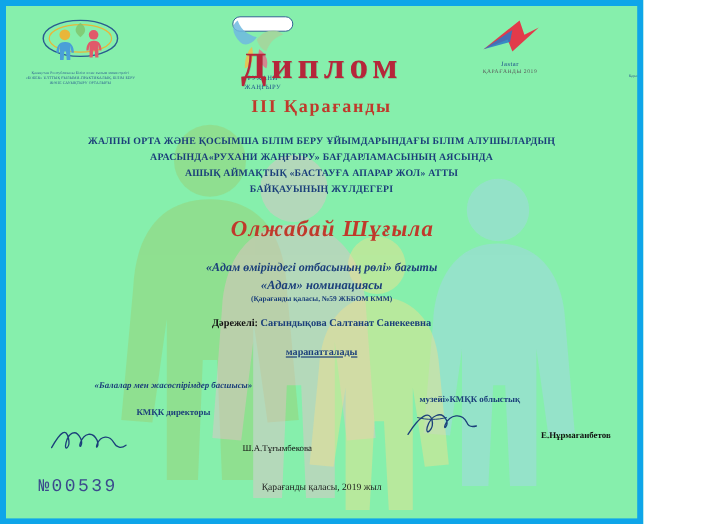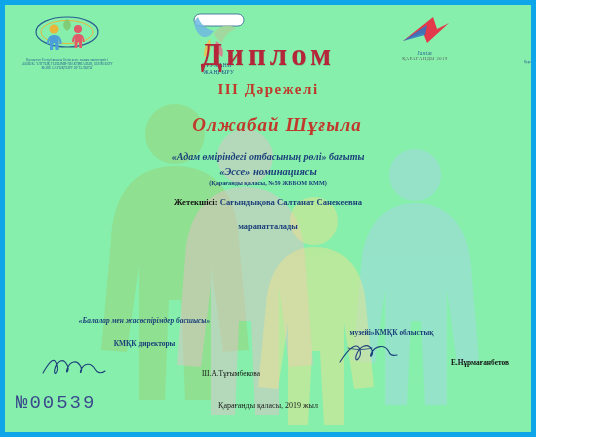--- a/index.html
+++ b/index.html
@@ -161,20 +161,21 @@
     font-size: 8.6px;
     font-weight: bold;
     color: #1b3f7a;
   }
   .mentor .mentor-label { color: #111; }
   .awarded {
     margin-top: 15px;
     font-size: 8.4px;
     font-weight: bold;
     color: #1b3f7a;
+    text-decoration: underline;
   }
 
   
   .signatures {
     position: absolute;
     left: 0;
     right: 0;
     top: 310px;
     display: flex;
     justify-content: space-between;
@@ -223,24 +224,24 @@
     right: 6px;
     bottom: 2px;
     font-size: 7.4px;
     color: #111;
     font-weight: bold;
   }
 
   
   .serial {
     position: absolute;
-    left: 11px;
+    left: 27px;
     bottom: 18px;
     font-family: "Liberation Mono", monospace;
-    font-size: 19px;
+    font-size: 15px;
     color: #3b4a8c;
     letter-spacing: 2px;
     z-index: 6;
   }
   .place-year {
     position: absolute;
     left: 0;
     right: 0;
     bottom: 22px;
     text-align: center;
@@ -330,30 +331,36 @@
         <circle cx="34" cy="14" r="4" fill="#3f7fc0"></circle>
         <path d="M34 19 c-4 0 -6 4 -6 9 l0 11 l12 0 l0 -11 c0 -5 -2 -9 -6 -9z" fill="#3f7fc0"></path>
       </svg>
       <div class="logo-caption">Қарағанды облыстық
 тарихи-өлкетану музейі</div>
     </div>
   </div>
 
   <div class="content">
     <div class="title">Диплом</div>
-    <div class="degree">III  Дәрежелі</div>
-
+    <div class="degree">III  Қарағанды</div>
+
+    <div class="blurb">
+      <div>ЖАЛПЫ ОРТА ЖӘНЕ ҚОСЫМША БІЛІМ БЕРУ ҰЙЫМДАРЫНДАҒЫ БІЛІМ АЛУШЫЛАРДЫҢ</div>
+      <div>АРАСЫНДА«РУХАНИ ЖАҢҒЫРУ» БАҒДАРЛАМАСЫНЫҢ АЯСЫНДА</div>
+      <div>АШЫҚ АЙМАҚТЫҚ «БАСТАУҒА АПАРАР ЖОЛ» АТТЫ</div>
+      <div>БАЙҚАУЫНЫҢ ЖҮЛДЕГЕРІ</div>
+    </div>
 
     <div class="recipient">Олжабай Шұғыла</div>
     <div class="nomination-1">«Адам өміріндегі отбасының рөлі» бағыты</div>
-    <div class="nomination-2">«Эссе» номинациясы</div>
+    <div class="nomination-2">«Адам» номинациясы</div>
     <div class="school">(Қарағанды қаласы, №59 ЖББОМ КММ)</div>
 
     <div class="mentor">
-      <span class="mentor-label">Жетекшісі:</span>
+      <span class="mentor-label">Дәрежелі:</span>
       <span>Сағындықова  Салтанат Санекеевна</span>
     </div>
 
     <div class="awarded">марапатталады</div>
   </div>
 
   <div class="signatures">
 
     <div class="sig-block">
       <div class="sig-org">«Балалар мен жасөспірімдер  басшысы»</div>

